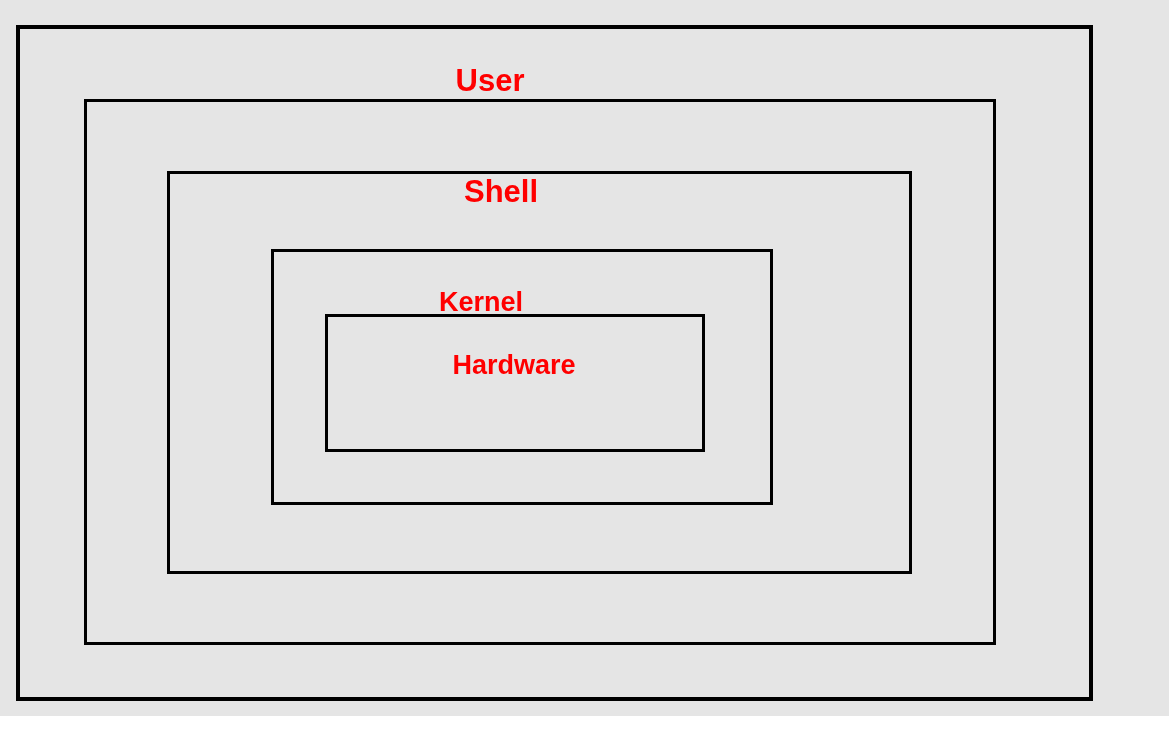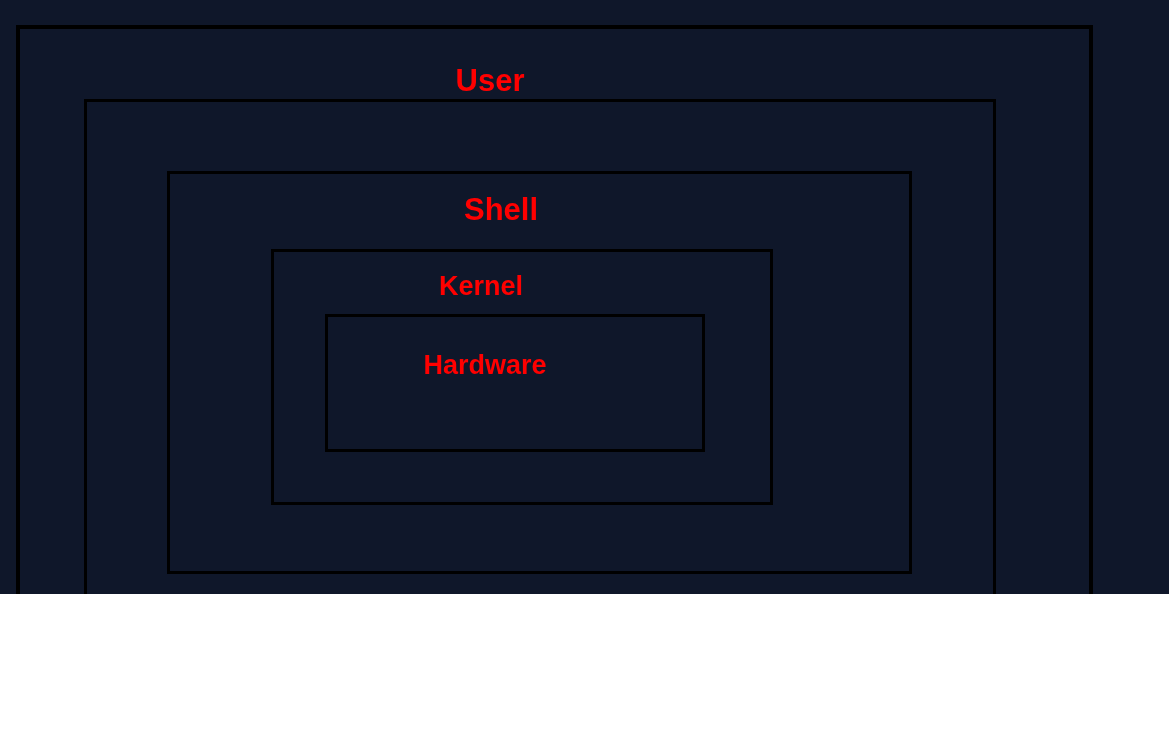--- a/index.html
+++ b/index.html
@@ -7,22 +7,22 @@
     margin: 0;
     padding: 0;
     background: #ffffff;
   }
   body {
     font-family: "Liberation Sans", sans-serif;
   }
   #canvas {
     position: relative;
     width: 1169px;
-    height: 594px;
-    background: #0f172a;
+    height: 716px;
+    background: #e5e5e5;
     overflow: hidden;
   }
   .layer-box {
     position: absolute;
     box-sizing: border-box;
     background: transparent;
     border-style: solid;
     border-color: #000000;
   }
   .layer-label {
@@ -40,23 +40,23 @@
   
   #box-user       { left: 16px;  top: 25px;  width: 1077px; height: 676px; border-width: 4px; }
   #box-tools      { left: 84px;  top: 99px;  width: 912px;  height: 546px; border-width: 3px; }
   #box-shell      { left: 167px; top: 171px; width: 745px;  height: 403px; border-width: 3px; }
   #box-kernel     { left: 271px; top: 249px; width: 502px;  height: 256px; border-width: 3px; }
   #box-hardware   { left: 325px; top: 314px; width: 380px;  height: 138px; border-width: 3px; }
 
   
   #label-user     { left: 490px; top: 65px;  font-size: 31px; }
   #label-tools    { left: 557px; top: 136px; font-size: 29px; }
-  #label-shell    { left: 501px; top: 194px; font-size: 31px; }
-  #label-kernel   { left: 481px; top: 273px; font-size: 27px; }
-  #label-hardware { left: 485px; top: 352px; font-size: 27px; }
+  #label-shell    { left: 501px; top: 176px; font-size: 31px; }
+  #label-kernel   { left: 481px; top: 289px; font-size: 27px; }
+  #label-hardware { left: 514px; top: 352px; font-size: 27px; }
 </style>
 </head>
 <body>
 
 <div id="canvas">
 
   <div class="layer-box" id="box-user"></div>
 
   <div class="layer-box" id="box-tools"></div>
 

